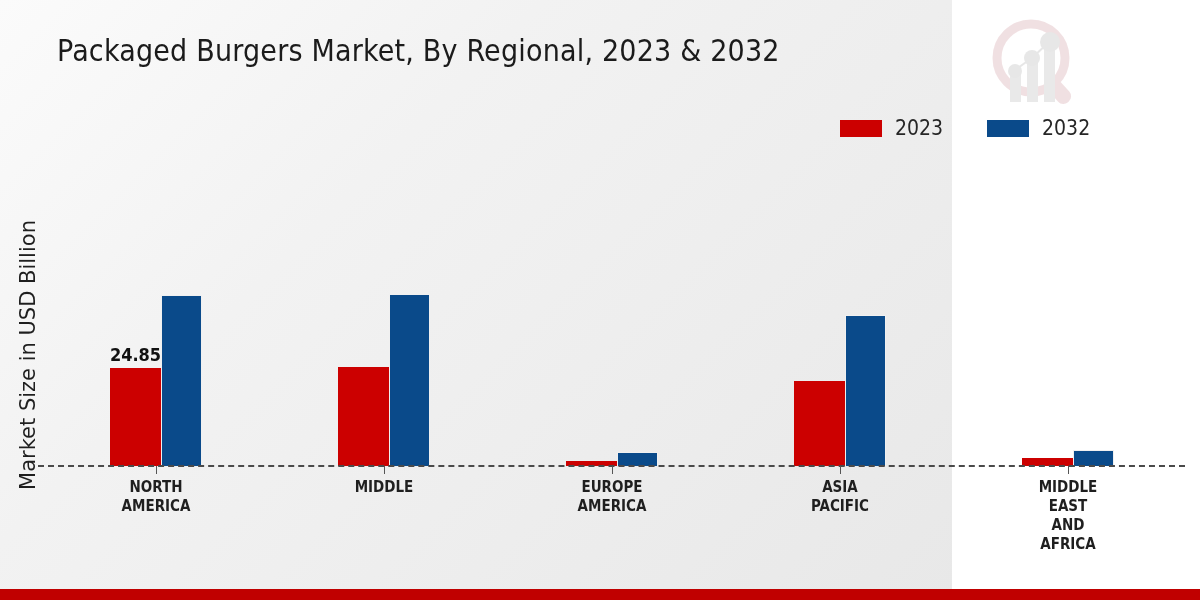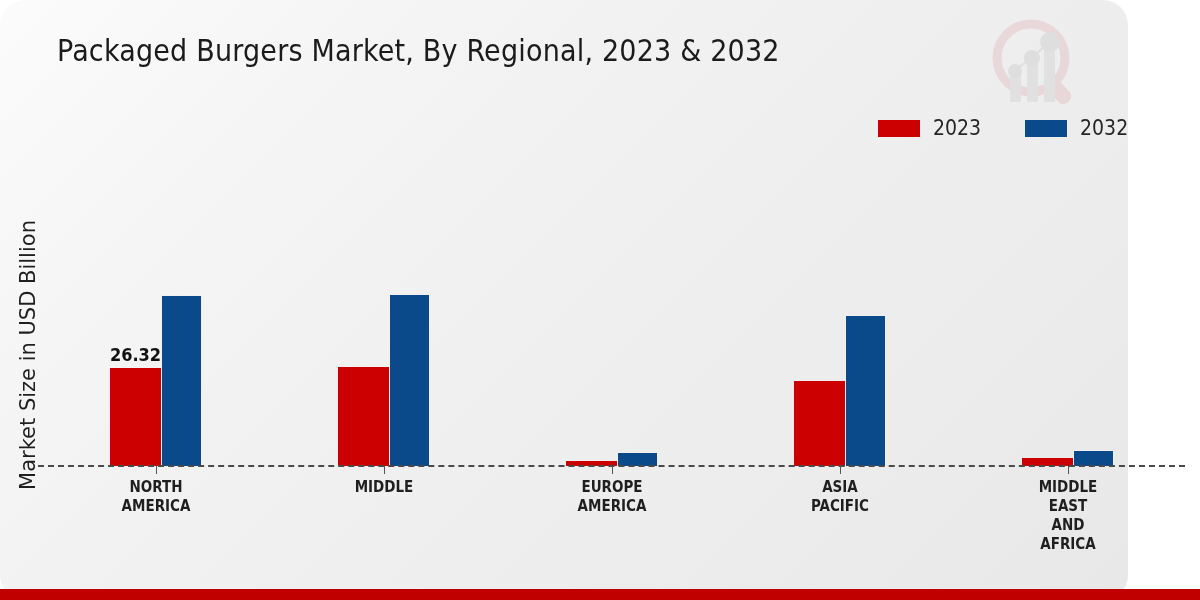--- a/index.html
+++ b/index.html
@@ -8,25 +8,24 @@
   }
   body {
     width: 1200px;
     height: 600px;
     overflow: hidden;
     font-family: "DejaVu Sans", sans-serif;
   }
 
   #chart-root {
     position: relative;
-    width: 1128px;
+    width: 952px;
     height: 600px;
     background: linear-gradient(135deg, #fbfbfb 0%, #f2f2f2 35%, #e8e8e8 100%);
     box-sizing: border-box;
-    border-radius: 25px;
   }
 
   
   #watermark {
     position: absolute;
     left: 985px;
     top: 12px;
     width: 105px;
     height: 100px;
     opacity: 0.5;
@@ -47,21 +46,20 @@
   }
 
   
   #legend {
     position: absolute;
     left: 840px;
     top: 118px;
     display: flex;
     align-items: center;
     gap: 44px;
-    margin-left: 38px;
   }
   .legend-entry {
     display: flex;
     align-items: center;
     gap: 13px;
   }
   .legend-swatch {
     width: 42px;
     height: 17px;
     display: block;
@@ -206,21 +204,21 @@
       <span class="legend-label">2032</span>
     </div>
   </div>
 
   <div id="y-axis-title">Market Size in USD Billion</div>
 
   <div id="plot-area">
 
     <div class="bar-group" style="left:72px;">
       <div class="bar bar-2023" style="height:98px;">
-        <span class="bar-value">26.32</span>
+        <span class="bar-value">24.85</span>
       </div>
       <div class="bar bar-2032" style="height:171px;"></div>
     </div>
 
     <div class="bar-group" style="left:300px;">
       <div class="bar bar-2023" style="height:99px;"></div>
       <div class="bar bar-2032" style="height:172px;"></div>
     </div>
 
     <div class="bar-group" style="left:528px;">

